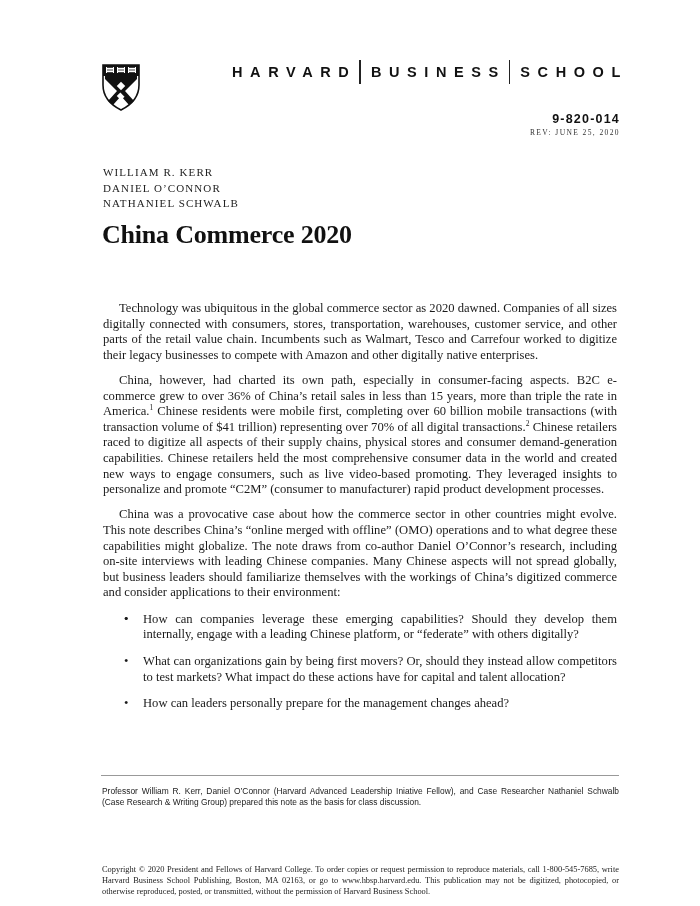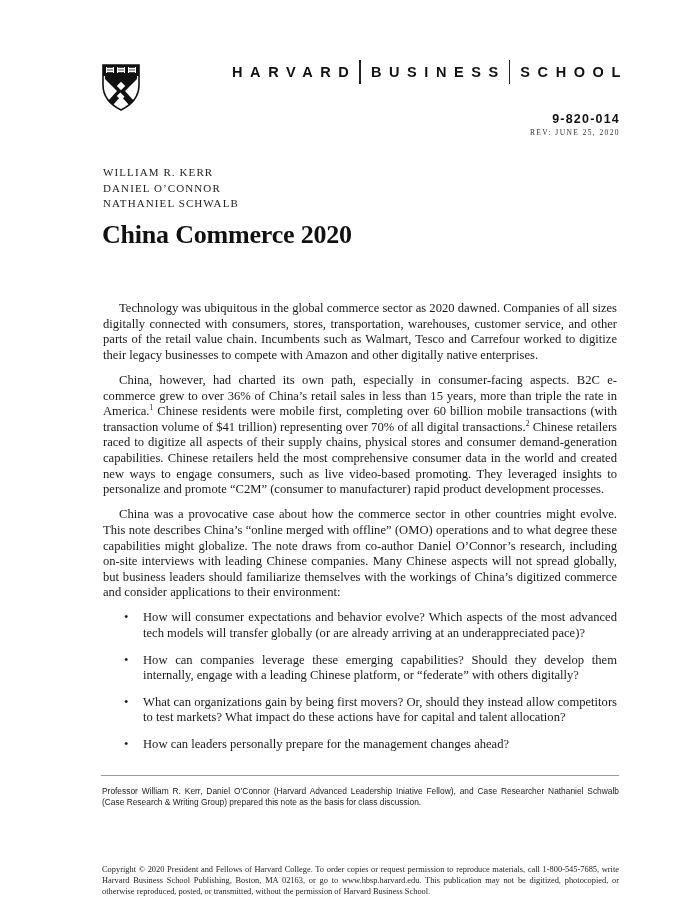--- a/index.html
+++ b/index.html
@@ -72,21 +72,21 @@
   </div>
 
   <h1 class="title">China Commerce 2020</h1>
 
   <div class="body-text">
     <p>Technology was ubiquitous in the global commerce sector as 2020 dawned. Companies of all sizes digitally connected with consumers, stores, transportation, warehouses, customer service, and other parts of the retail value chain. Incumbents such as Walmart, Tesco and Carrefour worked to digitize their legacy businesses to compete with Amazon and other digitally native enterprises.</p>
     <p><span>China, however, had charted its own path, especially in consumer-facing aspects. B2C e-commerce grew to over 36% of China’s retail sales in less than 15 years, more than triple the rate in America.</span><sup>1</sup><span> Chinese residents were mobile first, completing over 60 billion mobile transactions (with transaction volume of $41 trillion) representing over 70% of all digital transactions.</span><sup>2</sup><span> Chinese retailers raced to digitize all aspects of their supply chains, physical stores and consumer demand-generation capabilities. Chinese retailers held the most comprehensive consumer data in the world and created new ways to engage consumers, such as live video-based promoting. They leveraged insights to personalize and promote “C2M” (consumer to manufacturer) rapid product development processes.</span></p>
     <p>China was a provocative case about how the commerce sector in other countries might evolve. This note describes China’s “online merged with offline” (OMO) operations and to what degree these capabilities might globalize. The note draws from co-author Daniel O’Connor’s research, including on-site interviews with leading Chinese companies. Many Chinese aspects will not spread globally, but business leaders should familiarize themselves with the workings of China’s digitized commerce and consider applications to their environment:</p>
 
     <ul class="bullets">
-      <li><span class="dot">•</span><span>How will consumer expectations and behavior evolve? Which aspects of the most advanced tech models will transfer globally (or are already arriving at an underappreciated pace)?</span></li>
+      <li><span class="dot">•</span></li>
       <li><span class="dot">•</span><span>How can companies leverage these emerging capabilities? Should they develop them internally, engage with a leading Chinese platform, or “federate” with others digitally?</span></li>
       <li><span class="dot">•</span><span>What can organizations gain by being first movers? Or, should they instead allow competitors to test markets? What impact do these actions have for capital and talent allocation?</span></li>
       <li><span class="dot">•</span><span>How can leaders personally prepare for the management changes ahead?</span></li>
     </ul>
   </div>
 
   <div class="footer-rule"></div>
   <div class="footnote">Professor William R. Kerr, Daniel O’Connor (Harvard Advanced Leadership Iniative Fellow), and Case Researcher Nathaniel Schwalb (Case Research &amp; Writing Group) prepared this note as the basis for class discussion.</div>
   <div class="copyright">Copyright © 2020 President and Fellows of Harvard College. To order copies or request permission to reproduce materials, call 1-800-545-7685, write Harvard Business School Publishing, Boston, MA 02163, or go to www.hbsp.harvard.edu. This publication may not be digitized, photocopied, or otherwise reproduced, posted, or transmitted, without the permission of Harvard Business School.</div>
 </div>

